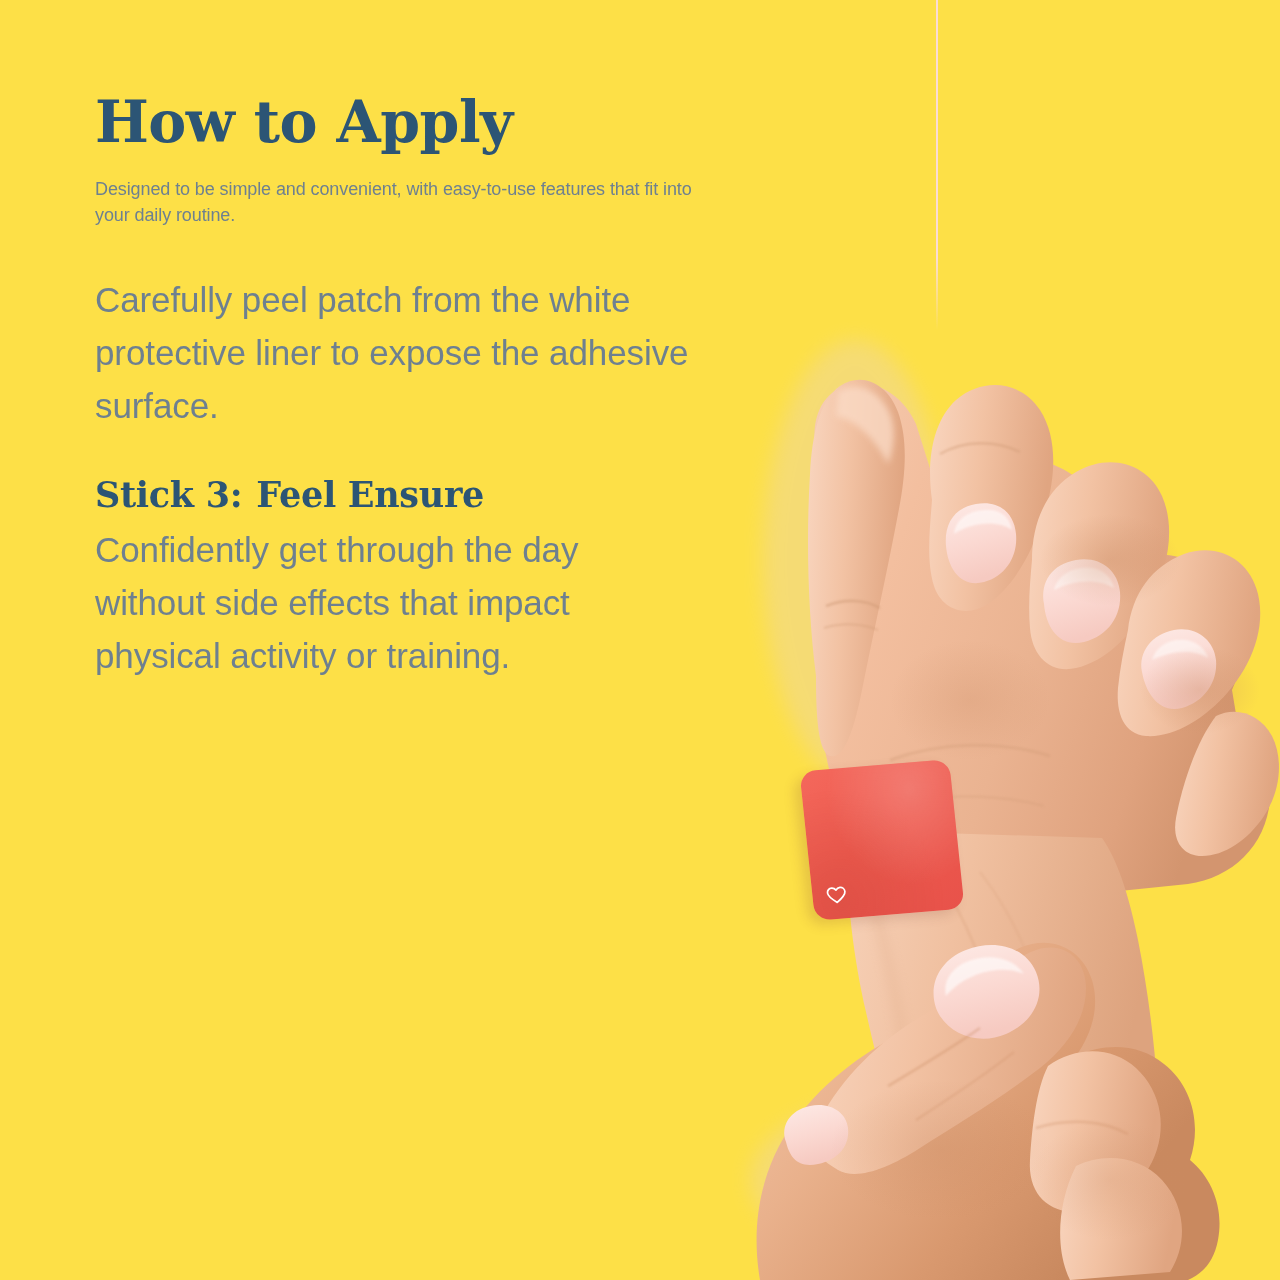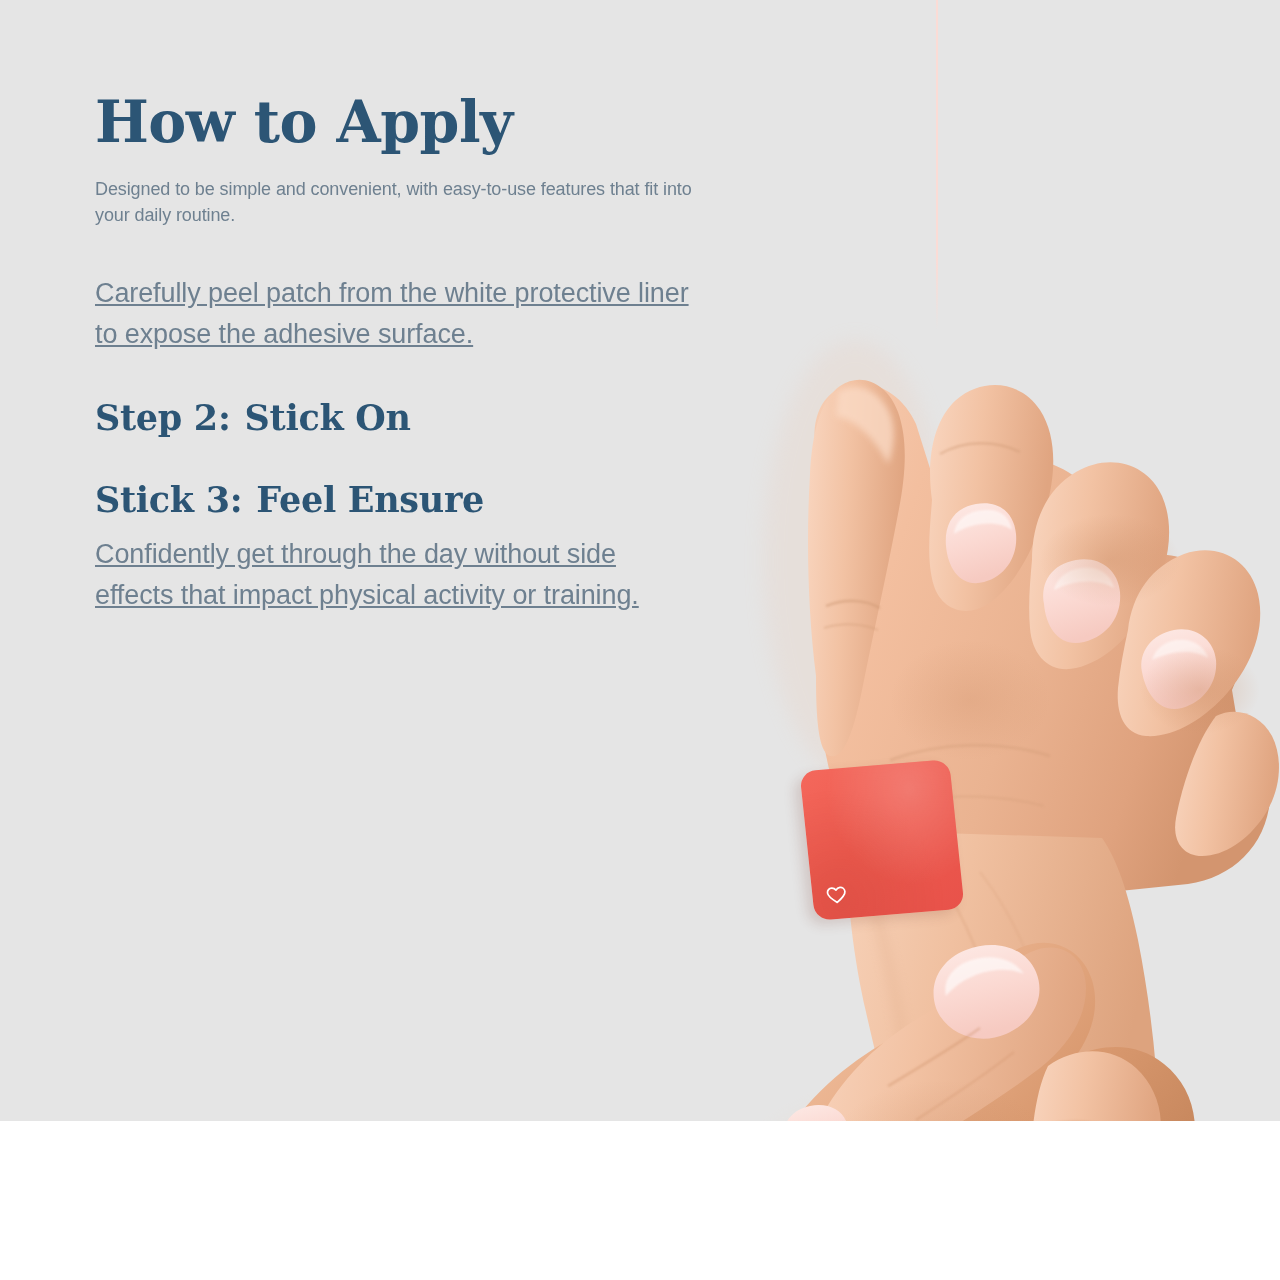--- a/index.html
+++ b/index.html
@@ -12,22 +12,22 @@
 
   body {
     background: #ffffff;
     font-family: "Liberation Sans", sans-serif;
     position: relative;
   }
 
   #stage {
     position: relative;
     width: 1280px;
-    height: 1121px;
-    background: #e5e5e5;
+    height: 1280px;
+    background: #fde047;
     overflow: hidden;
   }
 
   
   .vrule {
     position: absolute;
     left: 936px;
     top: 0;
     width: 2px;
     height: 330px;
@@ -71,28 +71,27 @@
     font-weight: 700;
     font-size: 35px;
     line-height: 1.1;
     color: #2c5575;
     letter-spacing: -0.3px;
     white-space: nowrap;
   }
   .step-heading .step-gap { display: inline-block; width: 14px; }
 
   .step-body {
-    margin-top: 14px;
+    margin-top: 8px;
     font-family: "Liberation Sans", sans-serif;
-    font-size: 27px;
+    font-size: 35px;
     line-height: 1.52;
     color: #6e8090;
     letter-spacing: -0.1px;
     width: 600px;
-    text-decoration: underline;
   }
 
   
   .photo {
     position: absolute;
     left: 640px;
     top: 0;
     width: 640px;
     height: 1280px;
     overflow: hidden;
@@ -394,21 +393,20 @@
 
     <h1 class="page-title">How to Apply</h1>
 
     <p class="intro">Designed to be simple and convenient, with easy-to-use features that fit into your daily routine.</p>
 
     <div class="step">
       <p class="step-body">Carefully peel patch from the white protective liner to expose the adhesive surface.</p>
     </div>
 
     <div class="step">
-      <div class="step-heading"><span>Step 2:</span><span class="step-gap"></span><span>Stick On</span></div>
     </div>
 
     <div class="step">
       <div class="step-heading"><span>Stick 3:</span><span class="step-gap"></span><span>Feel Ensure</span></div>
       <p class="step-body">Confidently get through the day without side effects that impact physical activity or training.</p>
     </div>
 
   </div>
 
 </div>

